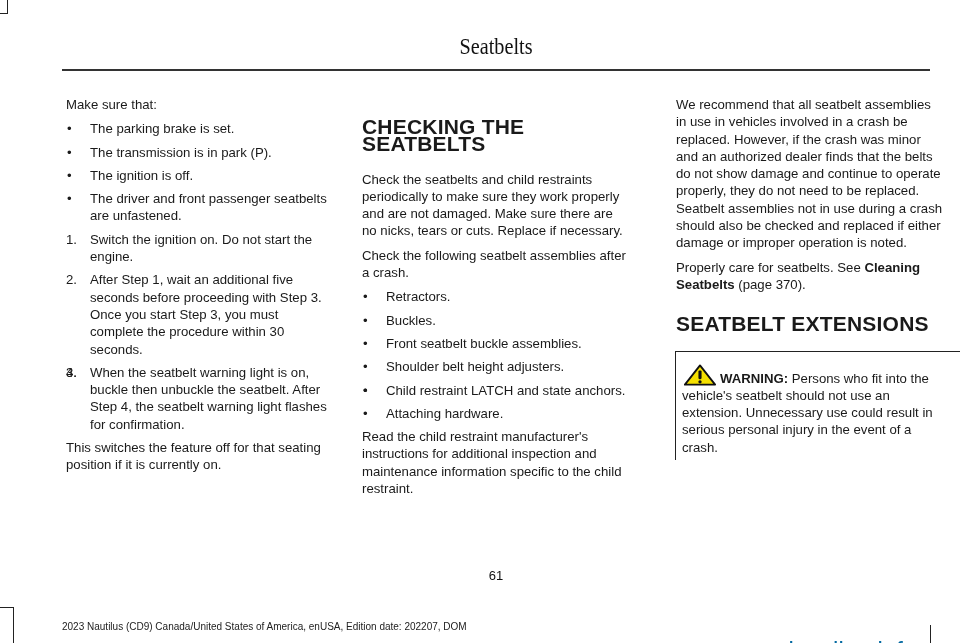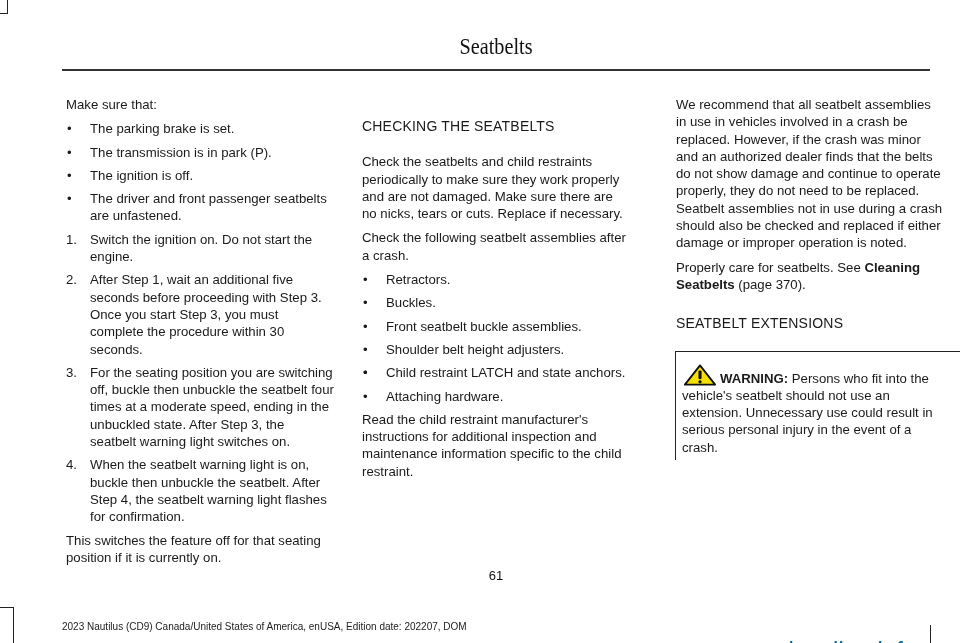--- a/index.html
+++ b/index.html
@@ -19,21 +19,21 @@
   .col { position: absolute; top: 96px; width: 268px; font-size: 13.2px; line-height: 17.3px; }
   .col1 { left: 66px; }
   .col2 { left: 362px; }
   .col3 { left: 657px; margin-left: 19px; }
   p { margin: 0 0 7px 0; }
   ul, ol { list-style: none; margin: 0; padding: 0; }
   .bullet-item, .step-item { position: relative; padding-left: 24px; margin-bottom: 6px; }
   .bullet-mark { position: absolute; left: 1px; top: 0; }
   .step-num { position: absolute; left: 0; top: 0; }
   h2 {
-    font-size: 14px; font-weight: normal; margin: 22px 0 18px 0; letter-spacing: 0.2px;
+    font-size: 21px; font-weight: bold; margin: 22px 0 18px 0; letter-spacing: 0.2px;
   }
   b { font-weight: bold; }
   .warning-box {
     position: relative; border-top: 1.5px solid #222; border-left: 1.5px solid #222; border-right: 1.5px solid #222;
     padding: 12px 22px 6px 6px; margin-left: -1px; width: 258px; height: 90px;
   }
   .warning-icon { display: inline-block; width: 36px; height: 22px; vertical-align: -3px; margin-right: 2px; }
   .page-number { position: absolute; top: 568px; left: 0; width: 992px; text-align: center; font-size: 13px; color: #111; }
   .footer-line { position: absolute; top: 621px; left: 62px; font-size: 10px; color: #222; }
   .watermark { position: absolute; top: 636px; left: 681px; font-size: 24px; color: #0369a1; letter-spacing: 0.1px; }
@@ -52,21 +52,21 @@
   <p>Make sure that:</p>
   <ul>
     <li class="bullet-item"><span class="bullet-mark">•</span><span>The parking brake is set.</span></li>
     <li class="bullet-item"><span class="bullet-mark">•</span><span>The transmission is in park (P).</span></li>
     <li class="bullet-item"><span class="bullet-mark">•</span><span>The ignition is off.</span></li>
     <li class="bullet-item"><span class="bullet-mark">•</span><span>The driver and front passenger seatbelts are unfastened.</span></li>
   </ul>
   <ol>
     <li class="step-item"><span class="step-num">1.</span><span>Switch the ignition on.  Do not start the engine.</span></li>
     <li class="step-item"><span class="step-num">2.</span><span>After Step 1, wait an additional five seconds before proceeding with Step 3. Once you start Step 3, you must complete the procedure within 30 seconds.</span></li>
-    <li class="step-item"><span class="step-num">3.</span><span>For the seating position you are switching off, buckle then unbuckle the seatbelt four times at a moderate speed, ending in the unbuckled state. After Step 3, the seatbelt warning light switches on.</span></li>
+    <li class="step-item"><span class="step-num">3.</span></li>
     <li class="step-item"><span class="step-num">4.</span><span>When the seatbelt warning light is on, buckle then unbuckle the seatbelt. After Step 4, the seatbelt warning light flashes for confirmation.</span></li>
   </ol>
   <p>This switches the feature off for that seating position if it is currently on.</p>
 </div>
 
 <div class="col col2">
   <h2>CHECKING THE SEATBELTS</h2>
   <p>Check the seatbelts and child restraints periodically to make sure they work properly and are not damaged. Make sure there are no nicks, tears or cuts. Replace if necessary.</p>
   <p>Check the following seatbelt assemblies after a crash.</p>
   <ul>

